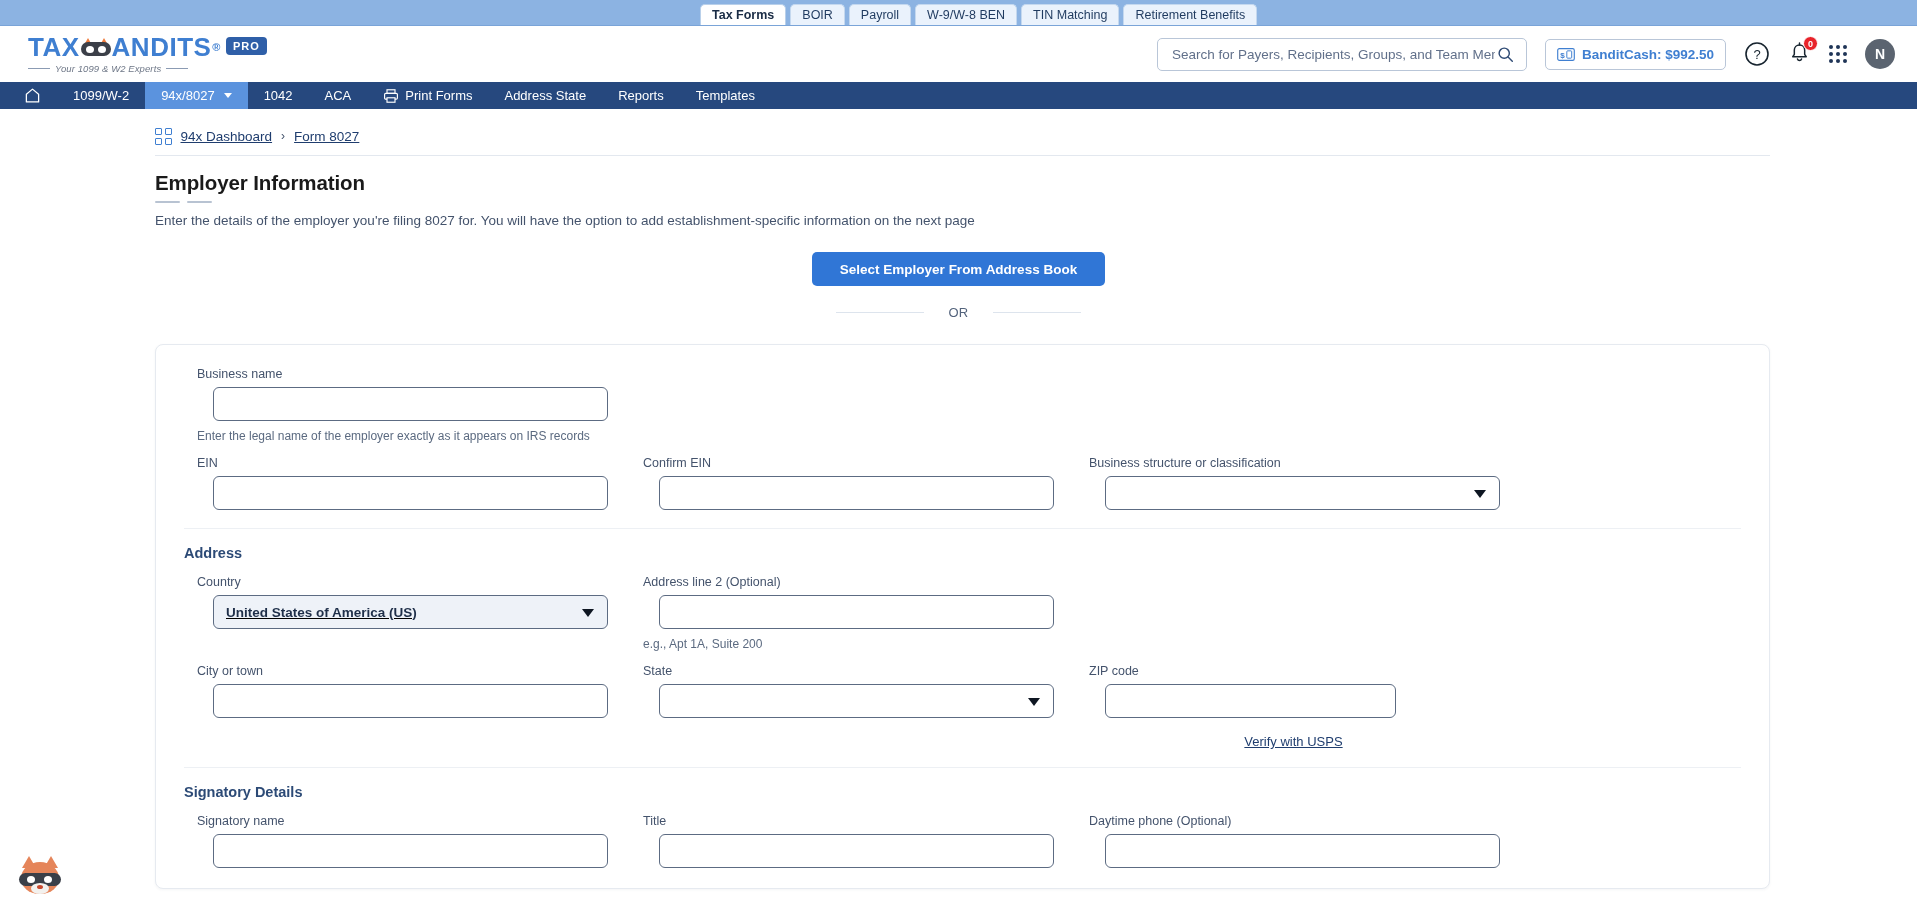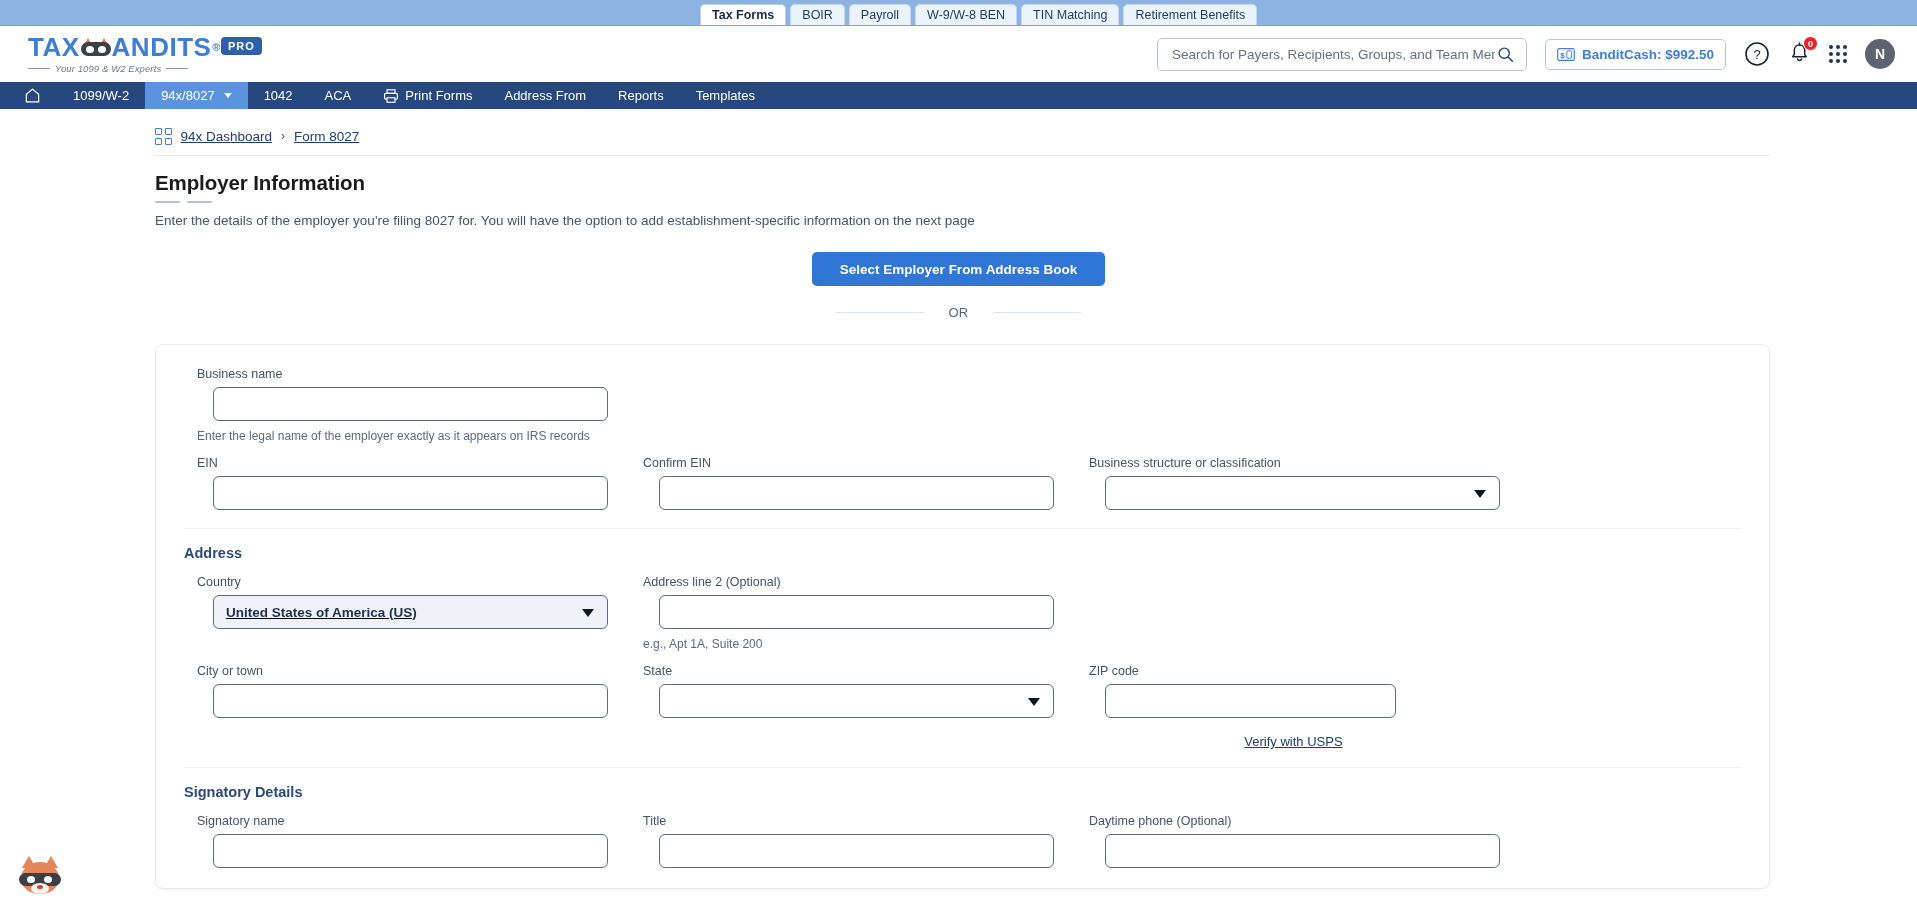--- a/index.html
+++ b/index.html
@@ -45,21 +45,21 @@
 
   
   .header {
     height: 56px;
     background: #ffffff;
     display: flex;
     align-items: center;
     padding: 0 22px 0 28px;
     position: relative;
   }
-  .logo-wrap { display: flex; align-items: flex-start; }
+  .logo-wrap { display: flex; align-items: flex-start; gap: 5px; }
   .logo-block { display: flex; flex-direction: column; }
   .logo-main {
     display: flex; align-items: center;
     font-size: 26px; font-weight: 700; letter-spacing: .5px;
     color: #3f7fd1; line-height: 1;
   }
   .logo-main .reg { font-size: 11px; vertical-align: super; margin-left: 1px; color:#3f7fd1; }
   .mask {
     display: inline-block; position: relative;
     width: 30px; height: 17px; margin: 0 1px;
@@ -418,21 +418,21 @@
   <div class="nav-item">
     <span>
       <svg width="16" height="16" viewBox="0 0 18 18">
         <rect x="4.5" y="2" width="9" height="4" fill="none" stroke="#fff" stroke-width="1.3"></rect>
         <rect x="1.8" y="6" width="14.4" height="6.5" rx="1.3" fill="none" stroke="#fff" stroke-width="1.3"></rect>
         <rect x="4.5" y="11" width="9" height="5" fill="#26487e" stroke="#fff" stroke-width="1.3"></rect>
       </svg>
     </span>
     <span>Print Forms</span>
   </div>
-  <div class="nav-item">Address From</div>
+  <div class="nav-item">Address State</div>
   <div class="nav-item">Reports</div>
   <div class="nav-item">Templates</div>
 </div>
 
 <div class="page">
 
   <div class="breadcrumb">
     <span class="bc-grid">
         <i></i>
         <i></i>

